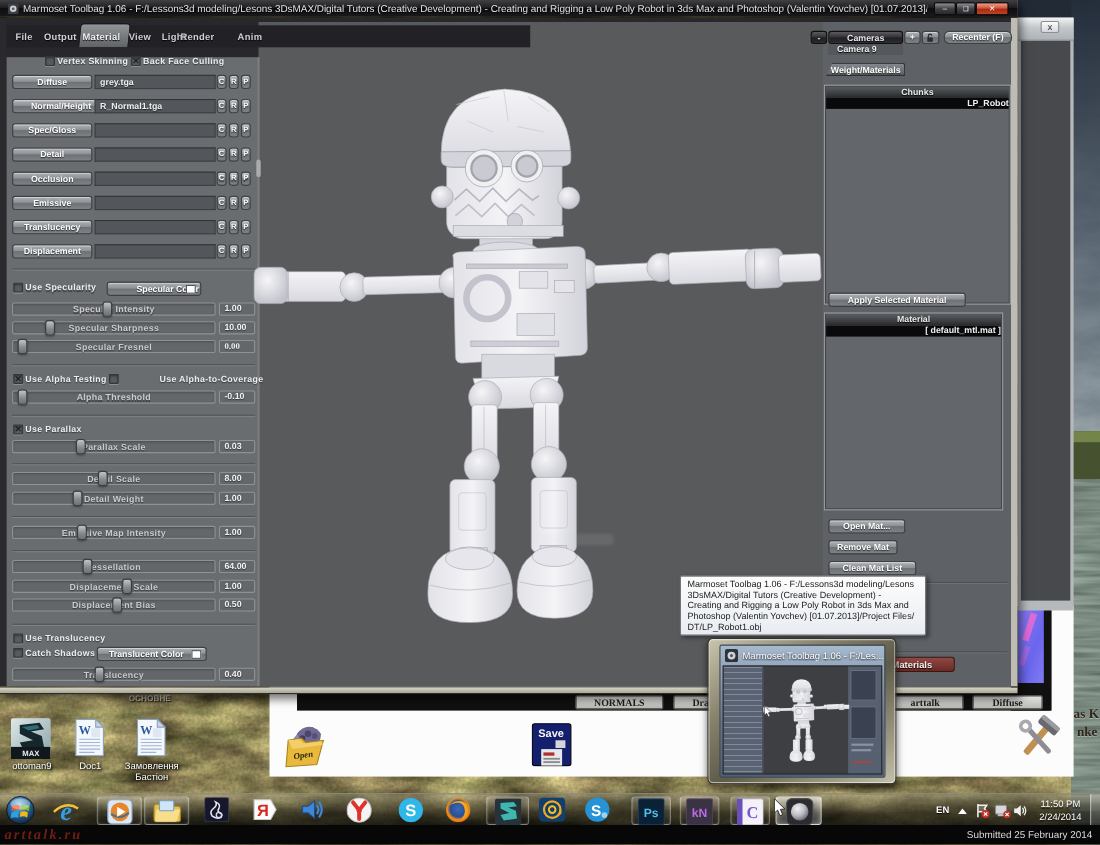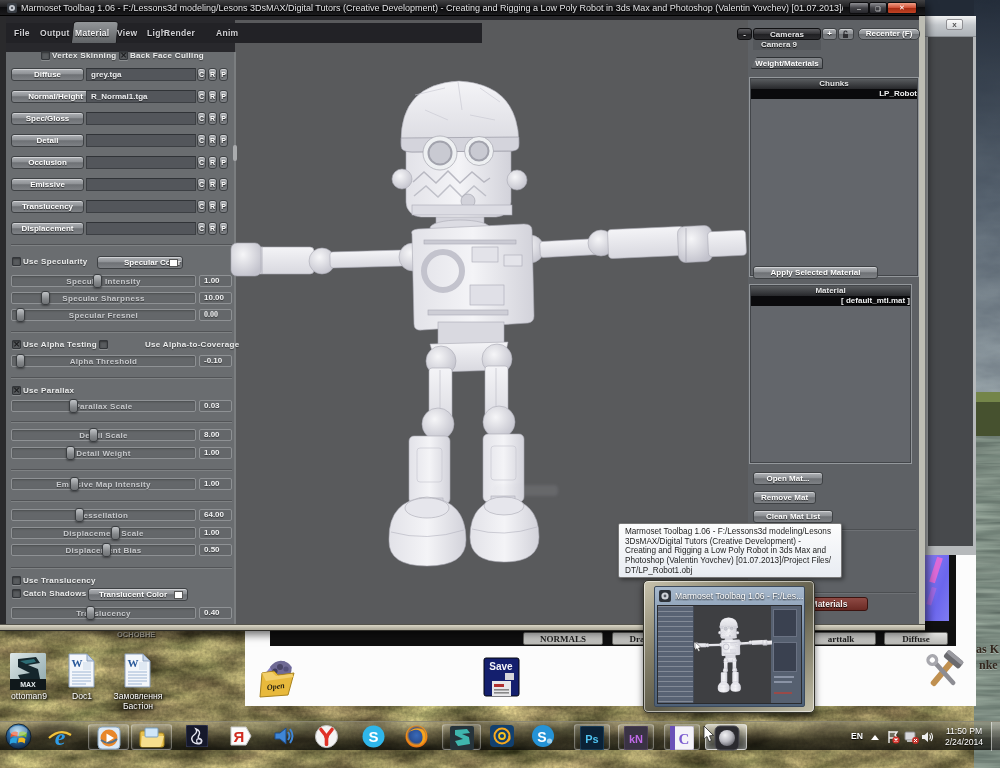--- a/index.html
+++ b/index.html
@@ -767,14 +767,18 @@
       <div>11:50 PM</div>
       <div>2/24/2014</div>
     </div>
     <div id="showdesk"></div>
   </div>
 
   <svg class="abs" width="13" height="17" style="left:703px;top:726px;">
     <path d="M1 0 L1 13 L4 10.5 L6 15.5 L8.5 14.5 L6.5 9.8 L10.5 9.5 Z" fill="#fff" stroke="#222" stroke-width="0.8"></path>
   </svg>
 
+  <div id="bottomstrip" class="abs">
+    <div id="watermark">arttalk.ru</div>
+    <div id="submitted">Submitted 25 February 2014</div>
+  </div>
 
 </div>
 
 </body></html>

